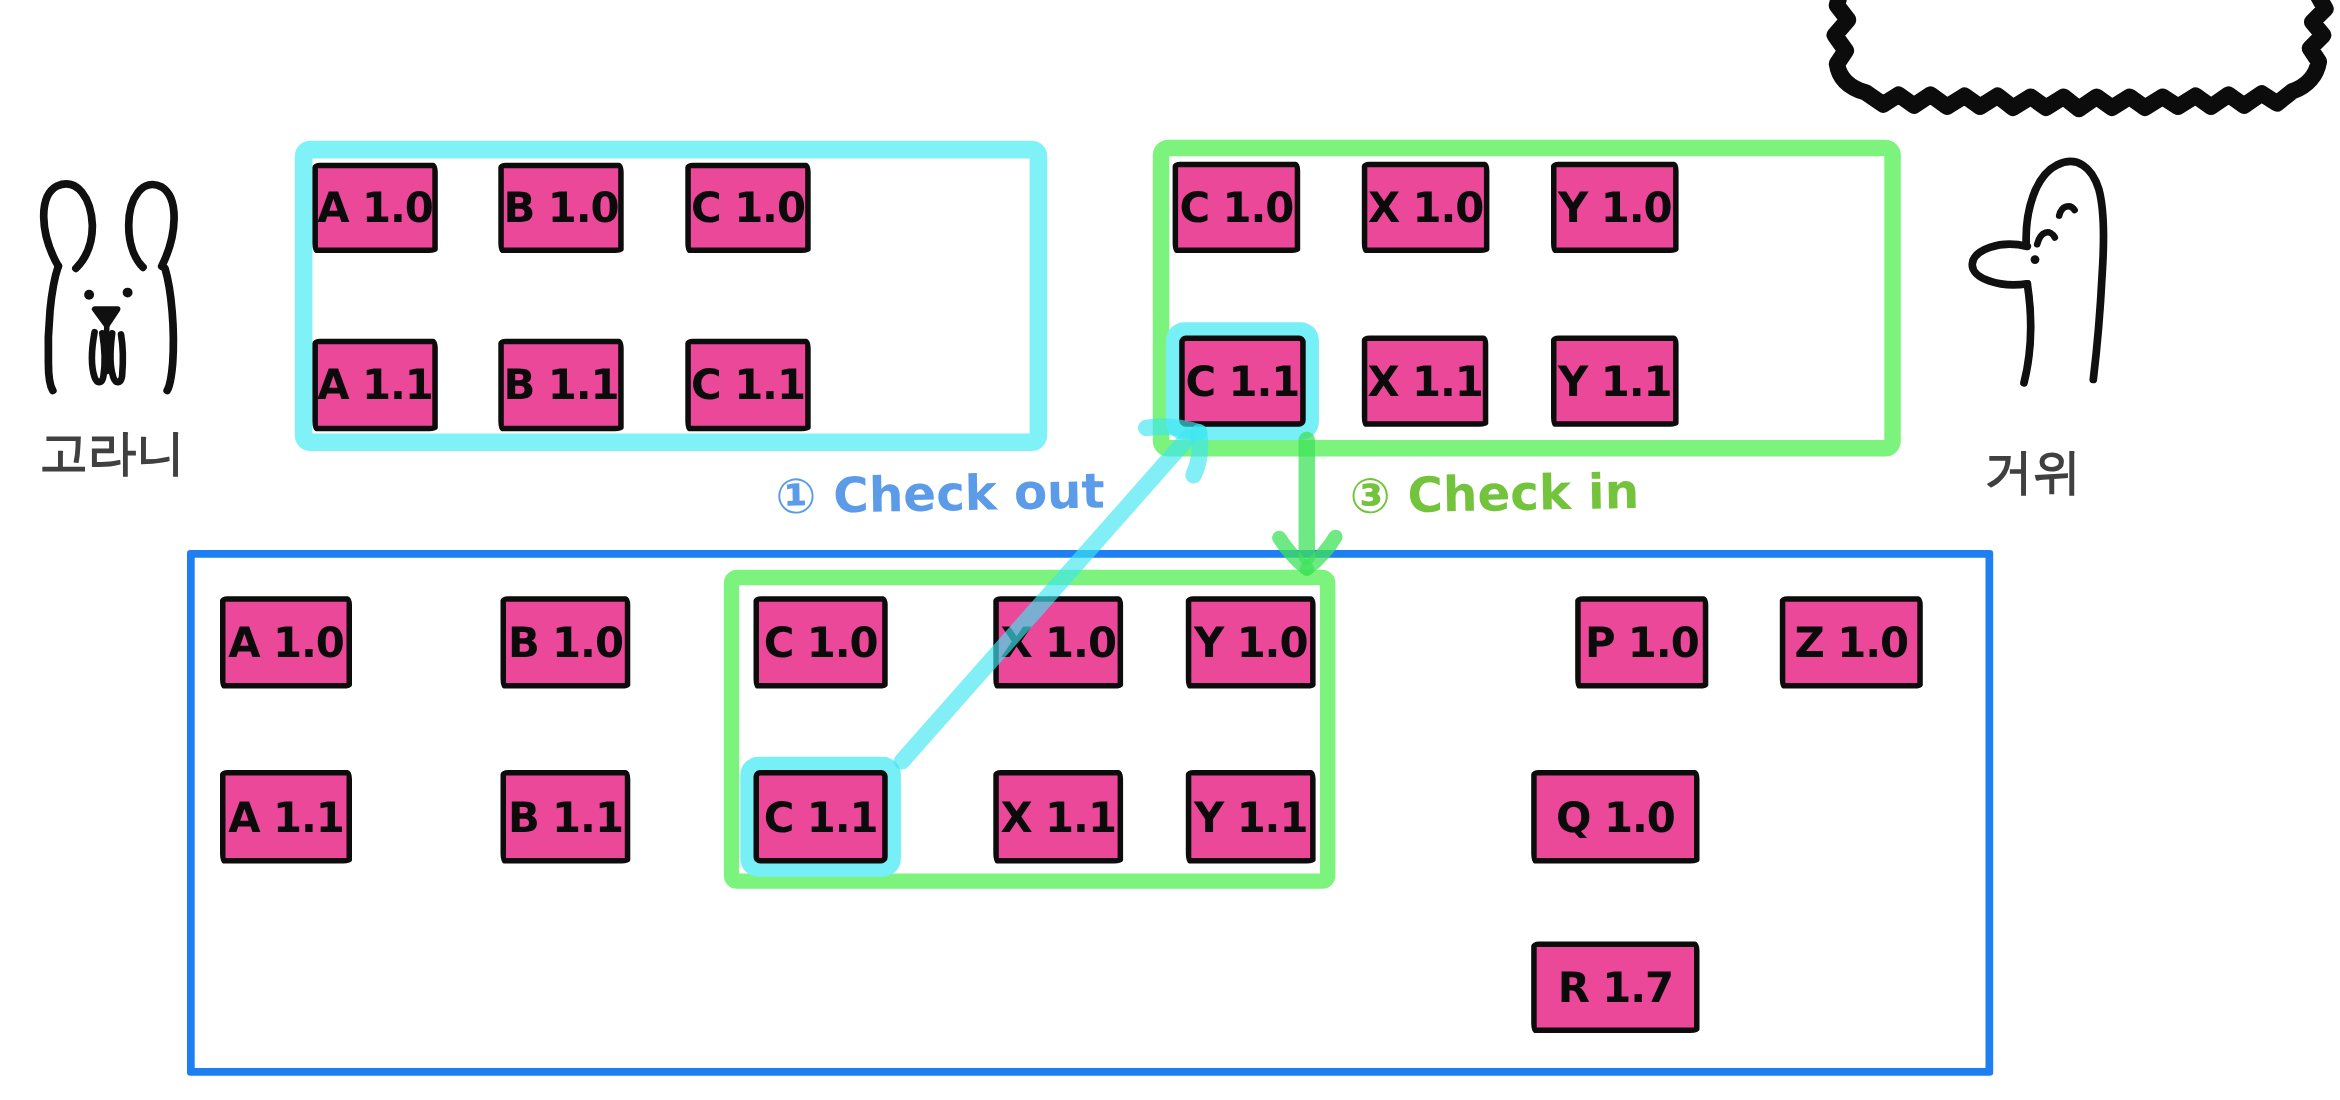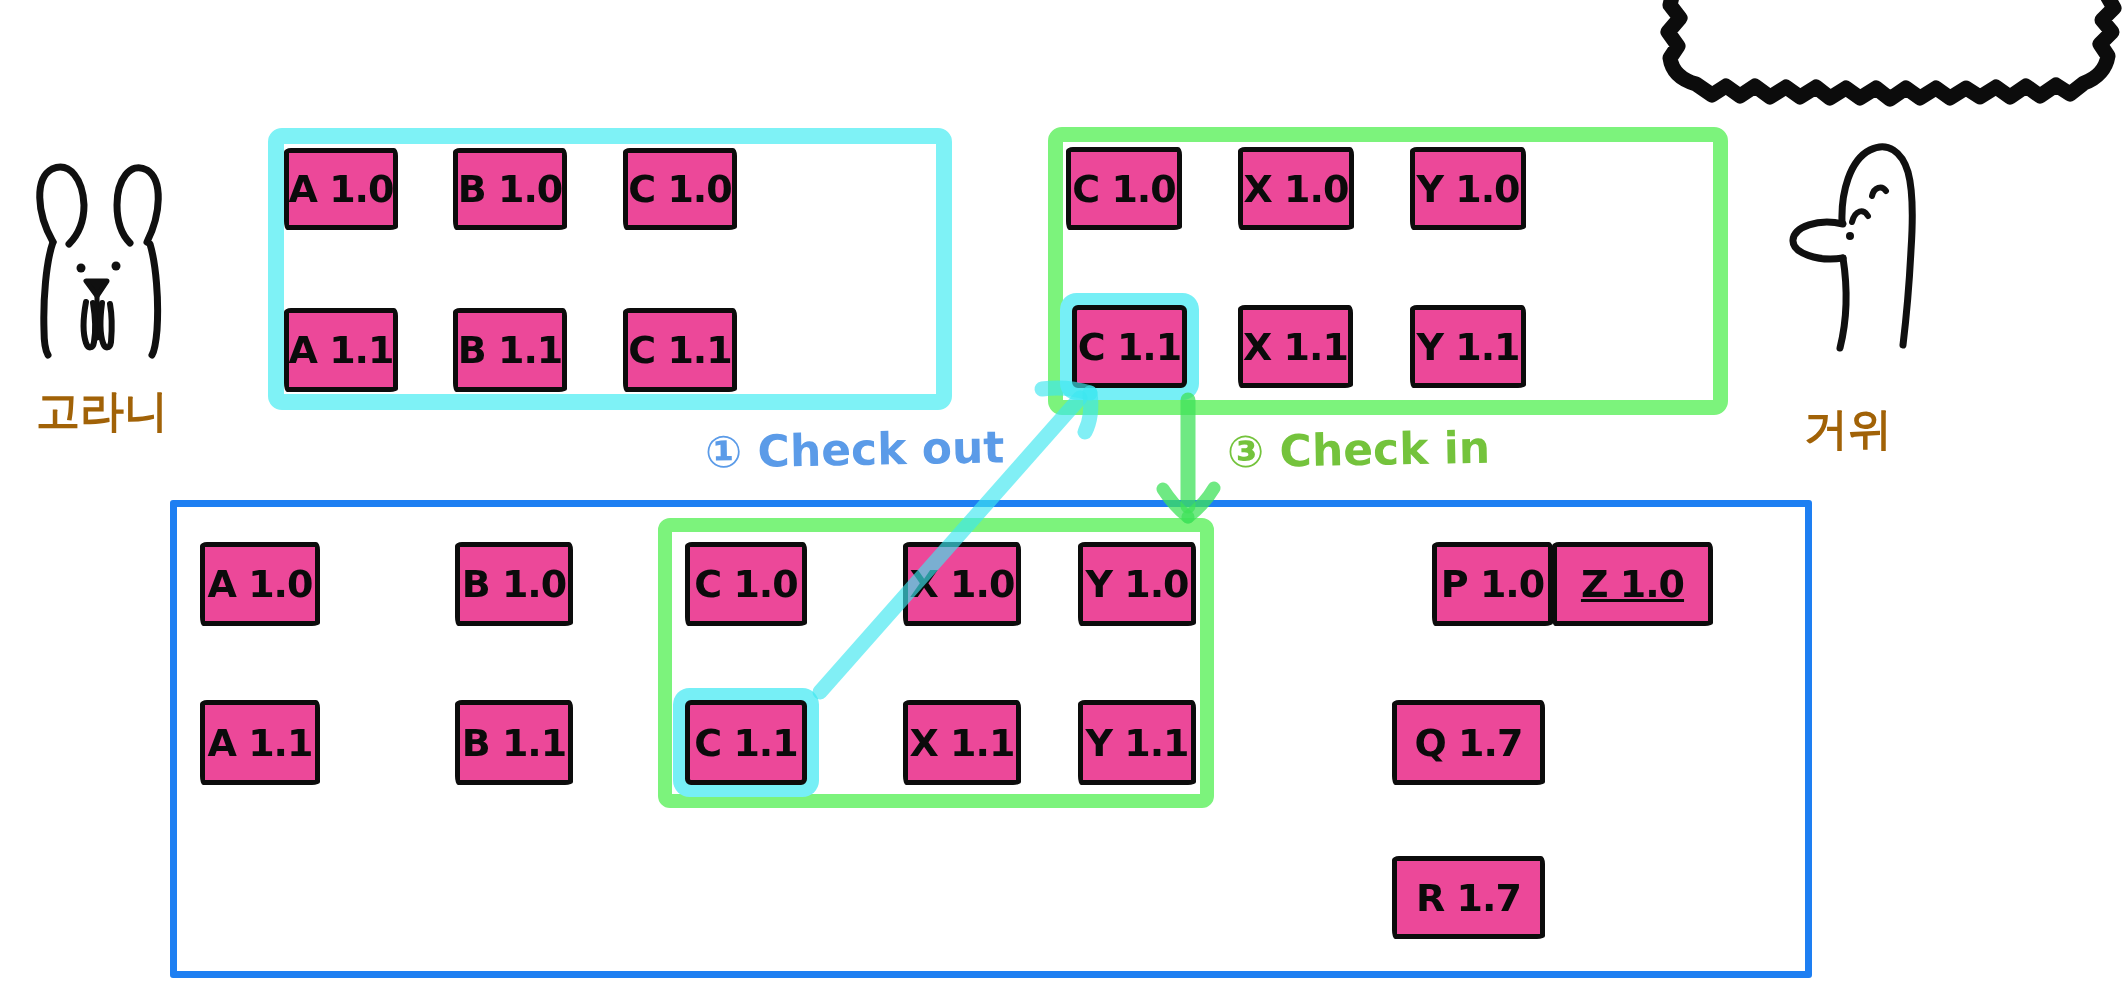--- a/index.html
+++ b/index.html
@@ -19,21 +19,21 @@
     border-radius:7px 4px 8px 3px / 4px 8px 3px 9px;
     display:flex;align-items:center;justify-content:center;
     font-size:38px;font-weight:600;letter-spacing:-1px;white-space:nowrap;
   }
   .halo{box-shadow:0 0 0 12px #76EFF6;border-radius:6px;}
   
   .note{position:absolute;font-weight:600;white-space:nowrap;}
   .note-blue{color:#5B9BE8;font-size:44px;transform:rotate(-1deg);}
   .note-green{color:#74C33C;font-size:44px;transform:rotate(-1deg);}
   .note-attach{color:#74C33C;font-size:50px;font-weight:700;}
-  .char-label{position:absolute;font-size:44px;font-weight:700;color:#a16207;white-space:nowrap;}
+  .char-label{position:absolute;font-size:44px;font-weight:700;color:#404040;white-space:nowrap;}
   .bubble-text{
     position:absolute;left:1678px;top:10px;width:432px;text-align:center;
     font-size:42px;font-weight:700;color:#0d0d0d;white-space:nowrap;
   }
   svg.layer{position:absolute;left:0;top:0;pointer-events:none;}
 </style>
 </head>
 <body>
 
 <div id="canvas">
@@ -64,28 +64,28 @@
 
   <div class="container-box blue-box" style="left:170px;top:500px;width:1642px;height:478px;"></div>
   <div class="container-box green-inner" style="left:658px;top:518px;width:556px;height:290px;"></div>
 
   <div class="item" style="left:200px;top:542px;width:120px;height:84px;">A 1.0</div>
   <div class="item" style="left:455px;top:542px;width:118px;height:84px;">B 1.0</div>
   <div class="item" style="left:685px;top:542px;width:122px;height:84px;">C 1.0</div>
   <div class="item" style="left:903px;top:542px;width:118px;height:84px;">X 1.0</div>
   <div class="item" style="left:1078px;top:542px;width:118px;height:84px;">Y 1.0</div>
   <div class="item" style="left:1432px;top:542px;width:121px;height:84px;">P 1.0</div>
-  <div class="item" style="left:1552px;top:542px;width:161px;height:84px;text-decoration:underline;">Z 1.0</div>
+  <div class="item" style="left:1618px;top:542px;width:130px;height:84px;">Z 1.0</div>
 
   <div class="item" style="left:200px;top:700px;width:120px;height:85px;">A 1.1</div>
   <div class="item" style="left:455px;top:700px;width:118px;height:85px;">B 1.1</div>
   <div class="item halo" style="left:685px;top:700px;width:122px;height:85px;">C 1.1</div>
   <div class="item" style="left:903px;top:700px;width:118px;height:85px;">X 1.1</div>
   <div class="item" style="left:1078px;top:700px;width:118px;height:85px;">Y 1.1</div>
-  <div class="item" style="left:1392px;top:700px;width:153px;height:85px;">Q 1.7</div>
+  <div class="item" style="left:1392px;top:700px;width:153px;height:85px;">Q 1.0</div>
 
   <div class="item" style="left:1392px;top:856px;width:153px;height:83px;">R 1.7</div>
 
   <svg class="layer" width="2127" height="1000" viewBox="0 0 2127 1000">
 
     <path d="M 1676,-20 L 1670,5 L 1680,18 L 1668,32 L 1678,46 L 1670,58
          C 1672,72 1682,80 1696,84
          L 1712,95 L 1726,86 L 1740,96 L 1755,86 L 1770,97 L 1786,87 L 1800,97
          L 1816,87 L 1830,98 L 1846,88 L 1860,98 L 1876,88 L 1890,99 L 1906,88
          L 1920,98 L 1936,88 L 1950,98 L 1966,88 L 1980,97 L 1996,87 L 2010,97

